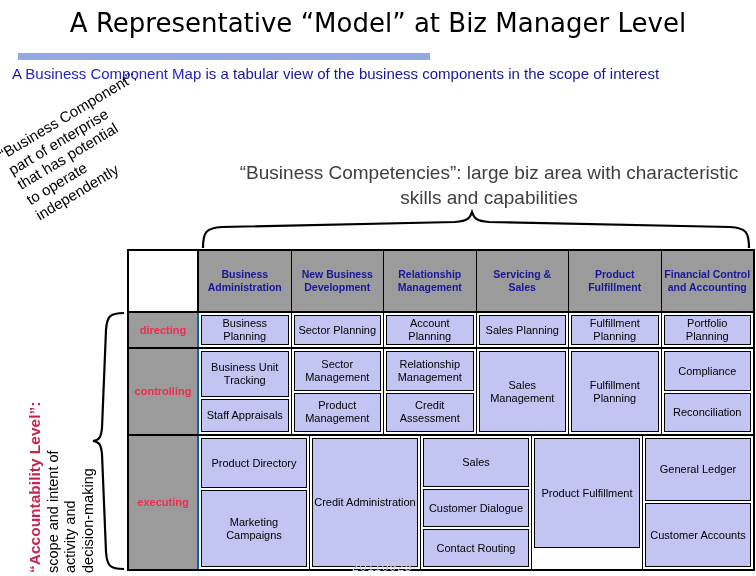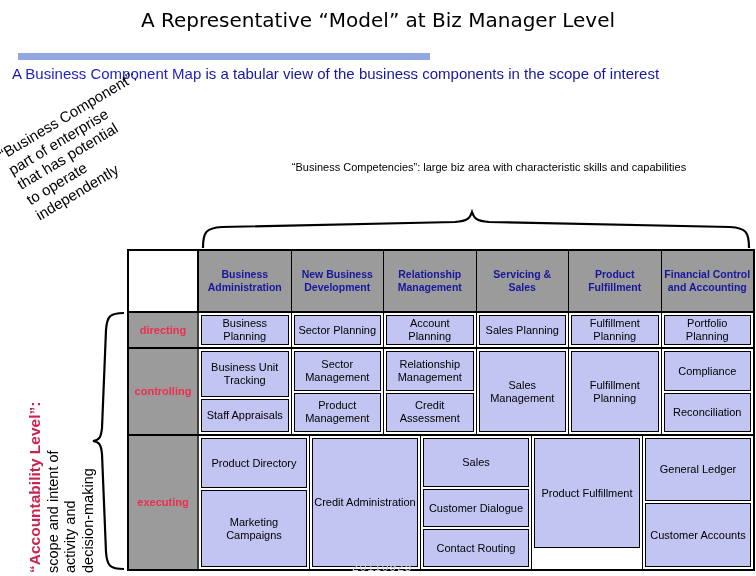--- a/index.html
+++ b/index.html
@@ -9,21 +9,21 @@
     font-family:"Liberation Sans",sans-serif;
     overflow:hidden;
     position:relative;
   }
   #slide{position:absolute;left:0;top:0;width:756px;height:576px;}
 
   
   .title{
     position:absolute;left:10px;top:8px;width:736px;
     font-family:"DejaVu Sans",sans-serif;
-    font-size:20px;color:#000000;
+    font-size:26px;color:#000000;
     text-align:center;white-space:nowrap;
   }
   .title-rule{
     position:absolute;left:18px;top:53px;width:412px;height:7px;
     background:#93a7e0;
   }
 
   
   .subtitle{
     position:absolute;left:12px;top:64px;width:650px;
@@ -40,21 +40,21 @@
     line-height:1.18;
     transform:rotate(-31deg);
     transform-origin:0 0;
     text-align:left;
     white-space:pre-line;
   }
 
   
   .bcomp-note{
     position:absolute;left:222px;top:160px;width:534px;
-    font-size:11px;color:#000000;text-align:center;line-height:1.32;
+    font-size:19px;color:#404040;text-align:center;line-height:1.32;
   }
 
   
   .acct-wrap{
     position:absolute;left:8px;top:305px;width:270px;height:270px;
   }
   .acct-note{
     position:absolute;left:0;top:0;
     width:270px;
     transform:rotate(-90deg);
@@ -85,21 +85,21 @@
     border:2px solid #000;
     box-sizing:border-box;
     display:flex;flex-direction:column;
     background:#ffffff;
   }
   .bcm-row{display:flex;border-bottom:2px solid #000;box-sizing:border-box;}
   .bcm-row:last-child{border-bottom:none;}
   .row-head{
     width:70px;flex:0 0 70px;
     background:#9b9b9b;
-    border-right:2px solid #404040;
+    border-right:2px solid #0369a1;
     display:flex;align-items:center;justify-content:center;
     box-sizing:border-box;
   }
   .row-head .lab{
     color:#ef2d4f;font-weight:bold;font-size:11px;text-align:center;line-height:1.15;
   }
   .row-head.blank{background:#ffffff;border-right:2px solid #000;}
   .cells{display:flex;flex:1 1 auto;}
   .colcell{
     flex:1 1 0;

